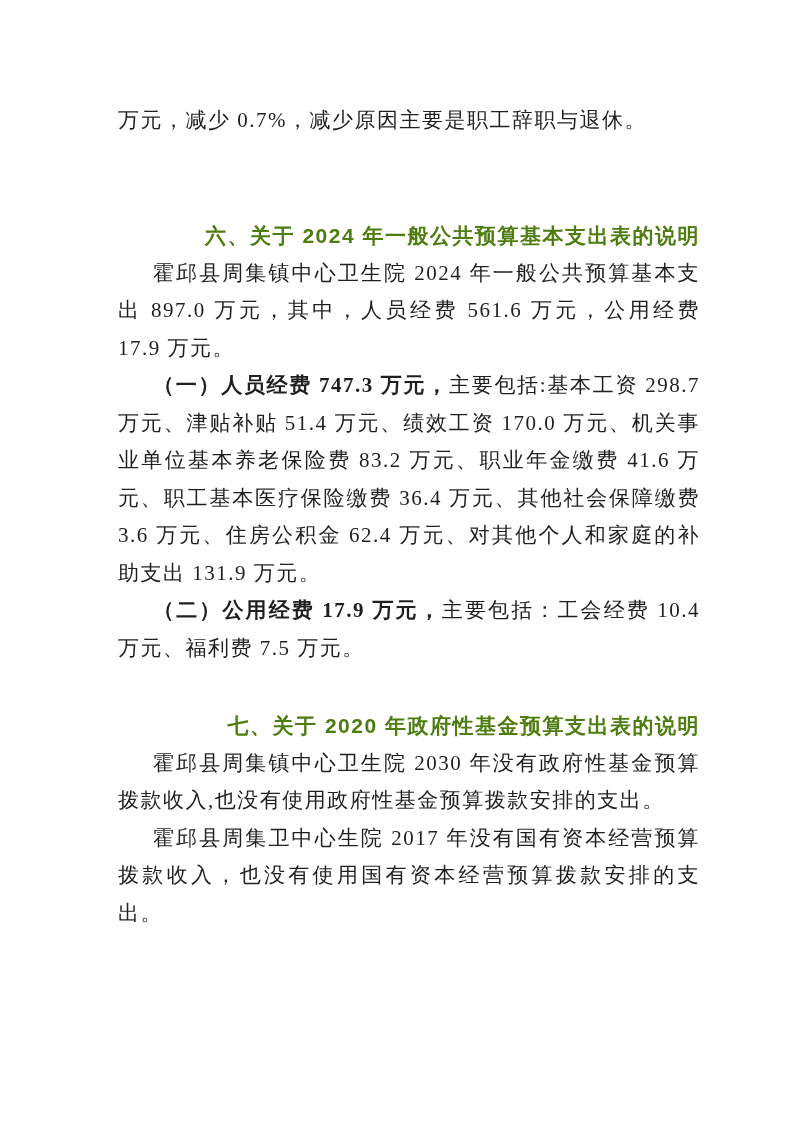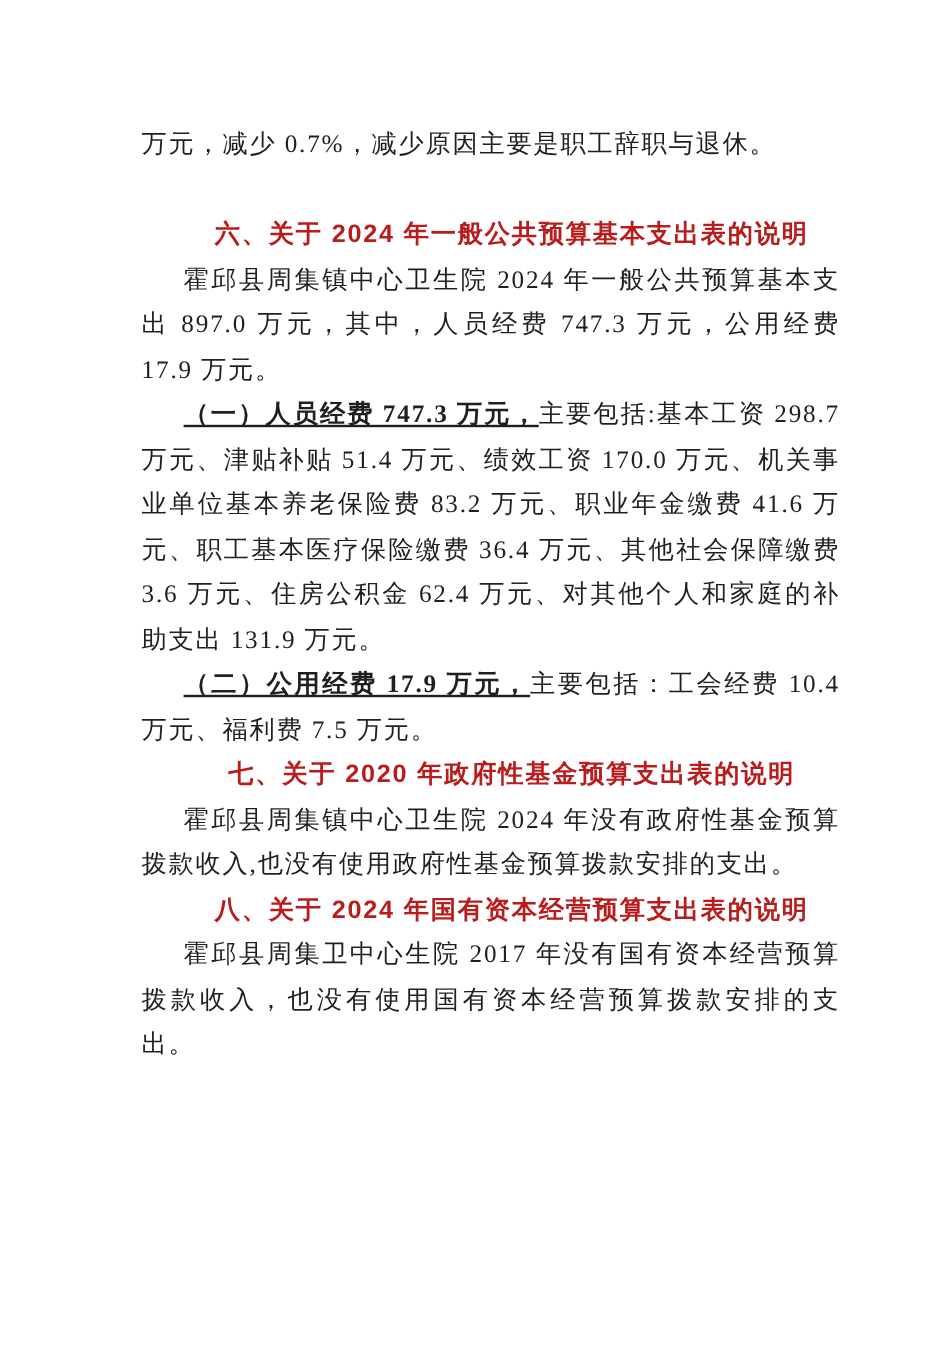--- a/index.html
+++ b/index.html
@@ -34,26 +34,26 @@
     text-align-last: left;
     text-indent: 35px;
   }
   p.no-indent {
     text-indent: 0;
   }
   p.heading {
     font-family: "Liberation Sans", "DejaVu Sans", sans-serif;
     font-weight: 700;
     text-indent: 35px;
-    text-align: center;
-    color: #b91c1c;
+    text-align: right;
+    color: #4d7c0f;
+    margin-top: 40px;
   }
   .lead {
     font-weight: 700;
-    text-decoration: underline;
   }
   .blank-line {
     height: 37.5px;
   }
   .footer {
     position: absolute;
     top: 1029px;
     left: 578px;
     width: 160px;
     text-align: right;
@@ -69,31 +69,30 @@
 
 <div class="page">
   <div class="content">
 
     <p class="body no-indent">万元，减少 0.7%，减少原因主要是职工辞职与退休。</p>
 
     <div class="blank-line"></div>
 
     <p class="heading">六、关于 2024 年一般公共预算基本支出表的说明</p>
 
-    <p class="body">霍邱县周集镇中心卫生院 2024 年一般公共预算基本支出 897.0 万元，其中，人员经费 747.3 万元，公用经费 17.9 万元。</p>
+    <p class="body">霍邱县周集镇中心卫生院 2024 年一般公共预算基本支出 897.0 万元，其中，人员经费 561.6 万元，公用经费 17.9 万元。</p>
 
     <p class="body"><span class="lead">（一）人员经费 747.3 万元，</span><span>主要包括:基本工资 298.7 万元、津贴补贴 51.4 万元、绩效工资 170.0 万元、机关事业单位基本养老保险费 83.2 万元、职业年金缴费 41.6 万元、职工基本医疗保险缴费 36.4 万元、其他社会保障缴费 3.6 万元、住房公积金 62.4 万元、对其他个人和家庭的补助支出 131.9 万元。</span></p>
 
     <p class="body"><span class="lead">（二）公用经费 17.9 万元，</span><span>主要包括：工会经费 10.4 万元、福利费 7.5 万元。</span></p>
 
     <p class="heading">七、关于 2020 年政府性基金预算支出表的说明</p>
 
-    <p class="body">霍邱县周集镇中心卫生院 2024 年没有政府性基金预算拨款收入,也没有使用政府性基金预算拨款安排的支出。</p>
+    <p class="body">霍邱县周集镇中心卫生院 2030 年没有政府性基金预算拨款收入,也没有使用政府性基金预算拨款安排的支出。</p>
 
-    <p class="heading">八、关于 2024 年国有资本经营预算支出表的说明</p>
 
     <p class="body">霍邱县周集卫中心生院 2017 年没有国有资本经营预算拨款收入，也没有使用国有资本经营预算拨款安排的支出。</p>
 
 
   </div>
 
   <div class="footer">- 10 -</div>
 </div>
 
 </body></html>

